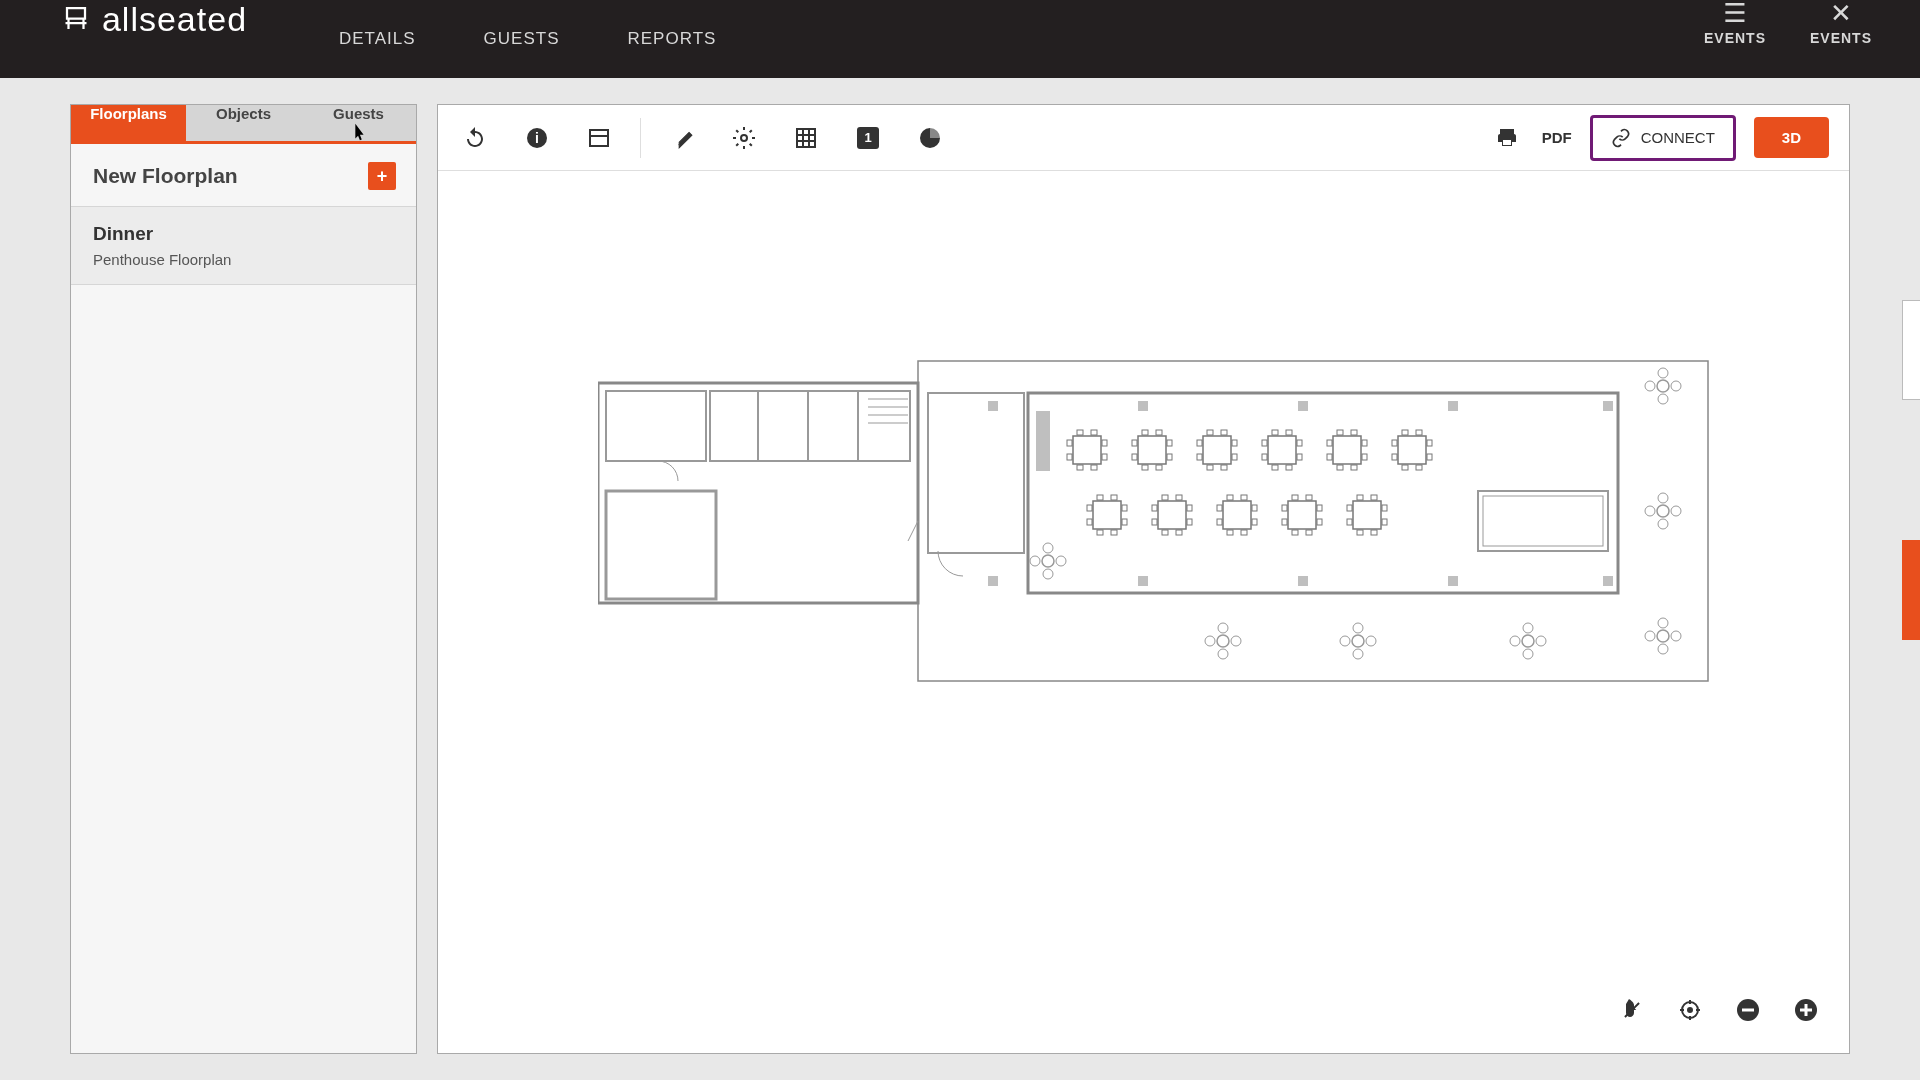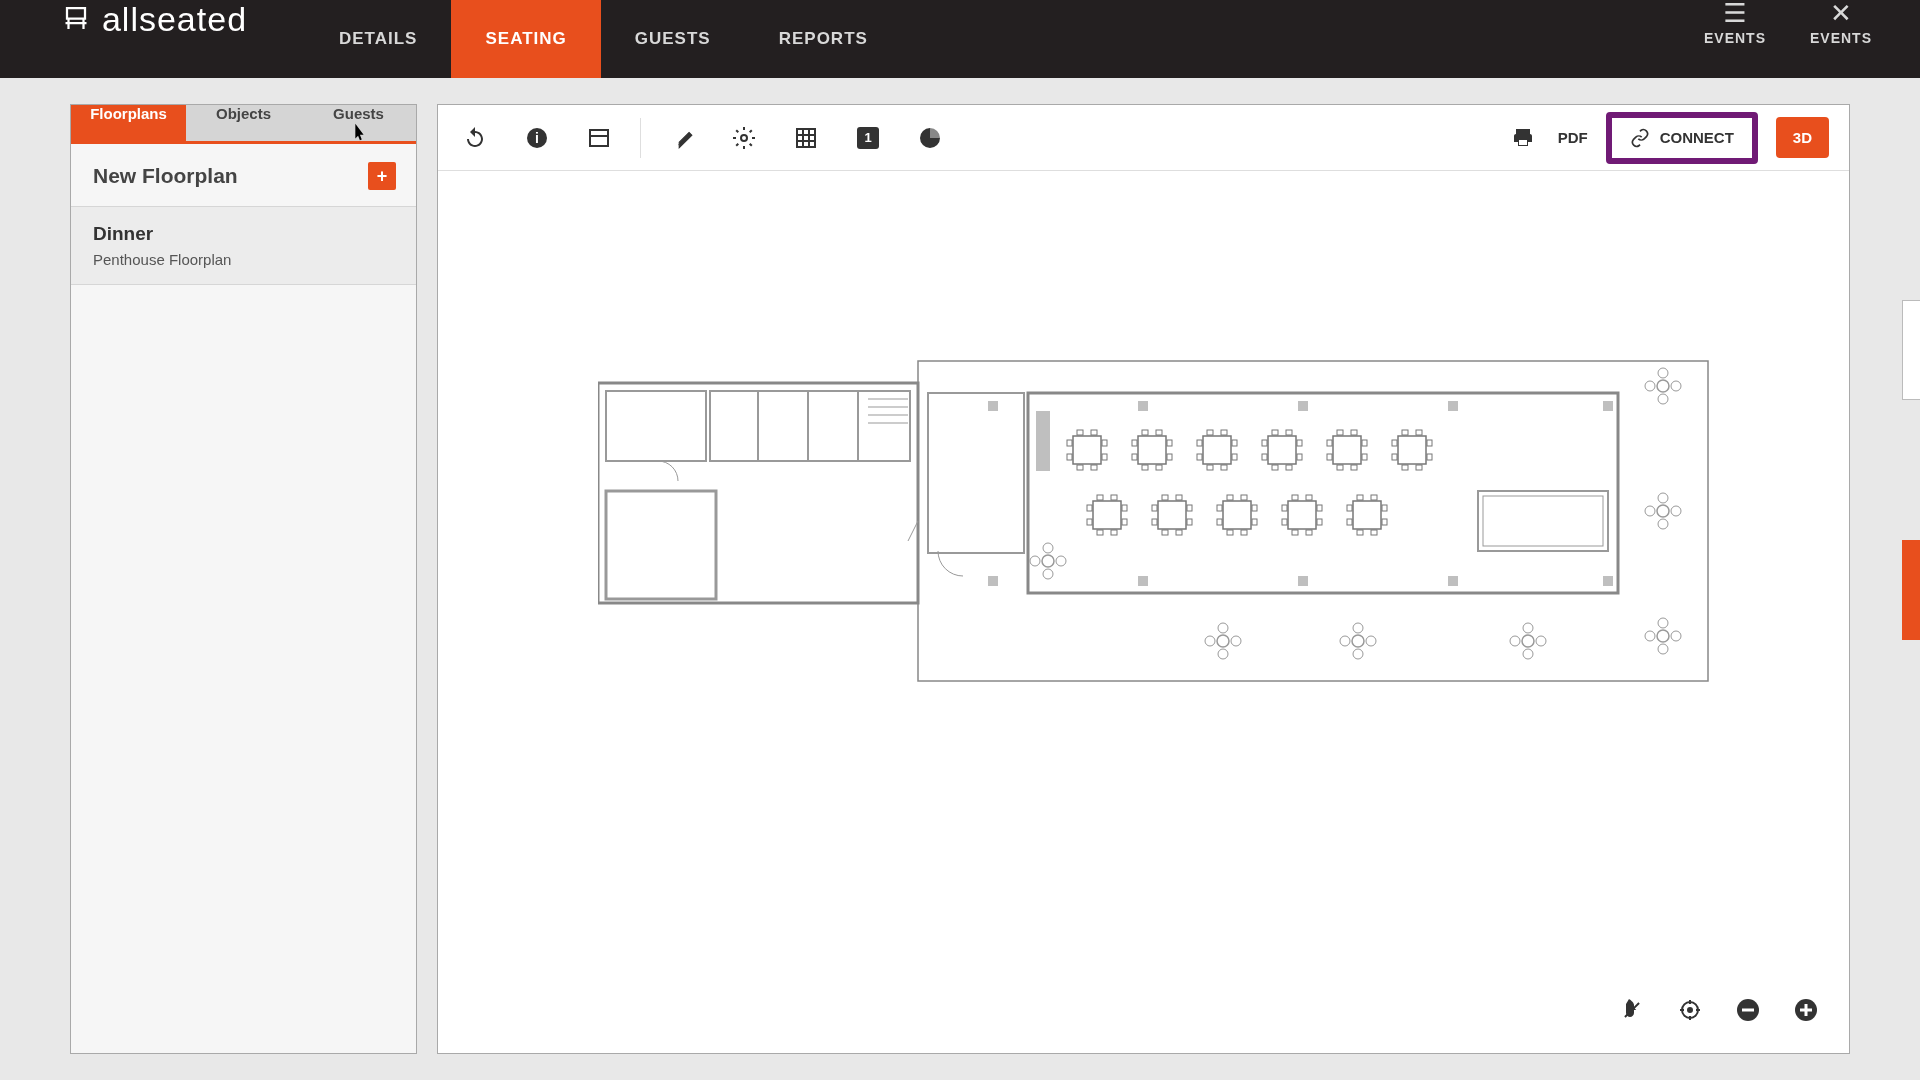--- a/index.html
+++ b/index.html
@@ -1,21 +1,21 @@
 <!DOCTYPE html>
 <html><head>
 <meta charset="utf-8">
 <style>
 *{margin:0;padding:0;box-sizing:border-box;font-family:Arial,Helvetica,sans-serif}
 body{background:#e8e8e8;width:1920px;height:1080px;overflow:hidden}
 .topnav{height:78px;background:#231f20;display:flex;align-items:flex-start}
 .logo{width:305px;display:flex;align-items:center;justify-content:center;color:#fff;font-size:34px;font-weight:300;letter-spacing:1px}
 .logo svg{margin-right:8px}
 .nav-items{display:flex;height:100%}
-.nav-item{padding:0 34px;height:100%;display:flex;align-items:center;color:#d8d8d8;font-weight:700;font-size:17px;letter-spacing:1px;cursor:pointer}
+.nav-item{padding:0 34px;height:100%;display:flex;align-items:center;color:#d8d8d8;font-weight:400;font-size:17px;letter-spacing:1px;cursor:pointer}
 .nav-item.active{background:#e84f1d;color:#fff}
 .nav-right{margin-left:auto;display:flex;margin-right:26px}
 .nav-right-item{display:flex;flex-direction:column;align-items:center;justify-content:center;color:#d8d8d8;padding:0 22px;cursor:pointer}
 .nav-right-item .ic{font-size:26px;line-height:1}
 .nav-right-item .lbl{font-size:14px;font-weight:600;letter-spacing:1px;margin-top:4px}
 .workspace{padding:26px 70px 0 70px;display:flex;gap:20px}
 .sidebar{width:347px;background:#f6f6f6;border:1px solid #a9a9a9;height:950px;display:flex;flex-direction:column}
 .side-tabs{display:flex;height:39px;border-bottom:3px solid #e84f1d}
 .side-tab{flex:1;display:flex;justify-content:center;font-size:15px;font-weight:700;color:#444;background:#d5d5d5;cursor:pointer}
 .side-tab.active{background:#e84f1d;color:#fff}
@@ -27,22 +27,22 @@
 .fp-item h3{font-size:19px;color:#333;font-weight:700;margin-bottom:6px}
 .fp-item .sub{font-size:15px;color:#555}
 .canvas-wrap{flex:1;background:#fff;border:1px solid #a9a9a9;height:950px;position:relative}
 .toolbar{height:66px;border-bottom:1px solid #dedede;display:flex;align-items:center;padding:0 20px}
 .tb-group{display:flex;align-items:center;gap:28px}
 .tb-btn{width:34px;height:34px;display:flex;align-items:center;justify-content:center;color:#333;cursor:pointer}
 .tb-btn svg{width:24px;height:24px}
 .divider{width:1px;height:40px;background:#dedede;margin:0 24px}
 .tb-right{margin-left:auto;display:flex;align-items:center;gap:18px}
 .pdf-lbl{font-size:15px;font-weight:600;color:#333;cursor:pointer}
-.connect-btn{border:6px solid #701a75;border-radius:4px;padding:10px 18px;display:flex;align-items:center;gap:10px;font-size:15px;font-weight:700;color:#333;cursor:pointer}
-.btn-3d{background:#e84f1d;color:#fff;font-weight:600;font-size:15px;padding:12px 17px;border-radius:4px;cursor:pointer}
+.connect-btn{border:3px solid #701a75;border-radius:4px;padding:10px 18px;display:flex;align-items:center;gap:10px;font-size:15px;font-weight:400;color:#333;cursor:pointer}
+.btn-3d{background:#e84f1d;color:#fff;font-weight:600;font-size:15px;padding:12px 28px;border-radius:4px;cursor:pointer}
 .canvas{position:absolute;inset:66px 0 0 0}
 .zoom-ctrl{position:absolute;right:26px;bottom:26px;display:flex;gap:24px}
 .zoom-btn{width:34px;height:34px;display:flex;align-items:center;justify-content:center;cursor:pointer;color:#333}
 .edge-tabs{position:absolute;right:0;top:300px;display:flex;flex-direction:column;gap:140px}
 .edge-tab{width:18px;height:100px;background:#fff;border:1px solid #bbb;border-right:none}
 .edge-tab.orange{background:#e84f1d;border-color:#e84f1d}
 .cursor-icon{position:absolute;left:348px;top:122px;pointer-events:none}
 .number-badge{width:22px;height:22px;background:#333;color:#fff;display:flex;align-items:center;justify-content:center;font-size:13px;font-weight:700;border-radius:3px}
 .floorplan-svg{position:absolute;left:160px;top:180px}
 </style>
@@ -53,23 +53,20 @@
   <div class="logo">
     <svg width="36" height="36" viewBox="0 0 24 24" fill="none" stroke="#fff" stroke-width="1.5">
         <path d="M6 4h12v7H6zM7 11v7M17 11v7M5 14h14"></path>
       </svg>
     <span>allseated</span>
   </div>
   <div class="nav-items">
     <div class="nav-item">
         <span>DETAILS</span>
       </div>
-    <div class="nav-item active">
-        <span>SEATING</span>
-      </div>
     <div class="nav-item">
         <span>GUESTS</span>
       </div>
     <div class="nav-item">
         <span>REPORTS</span>
       </div>
   </div>
   <div class="nav-right">
     <div class="nav-right-item">
       <div class="ic">☰</div>

